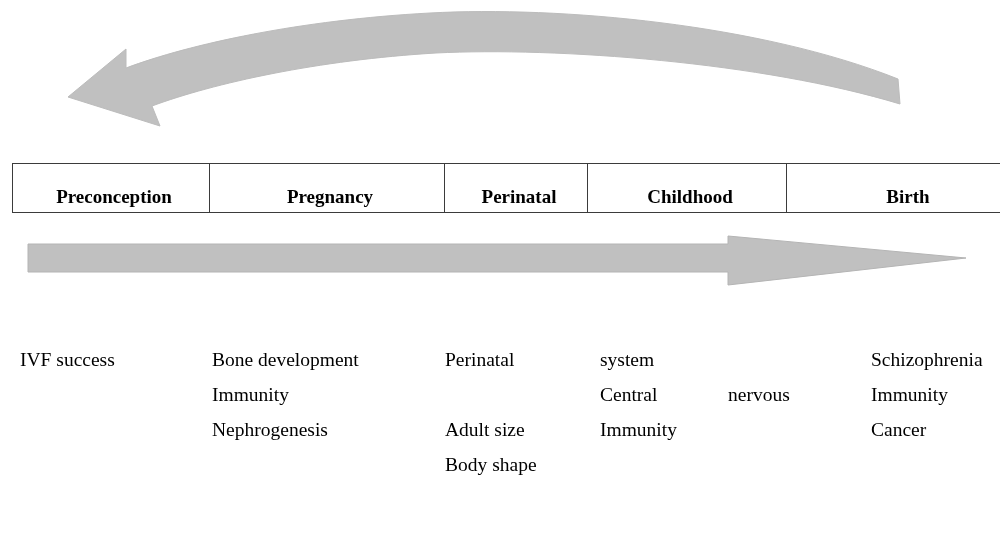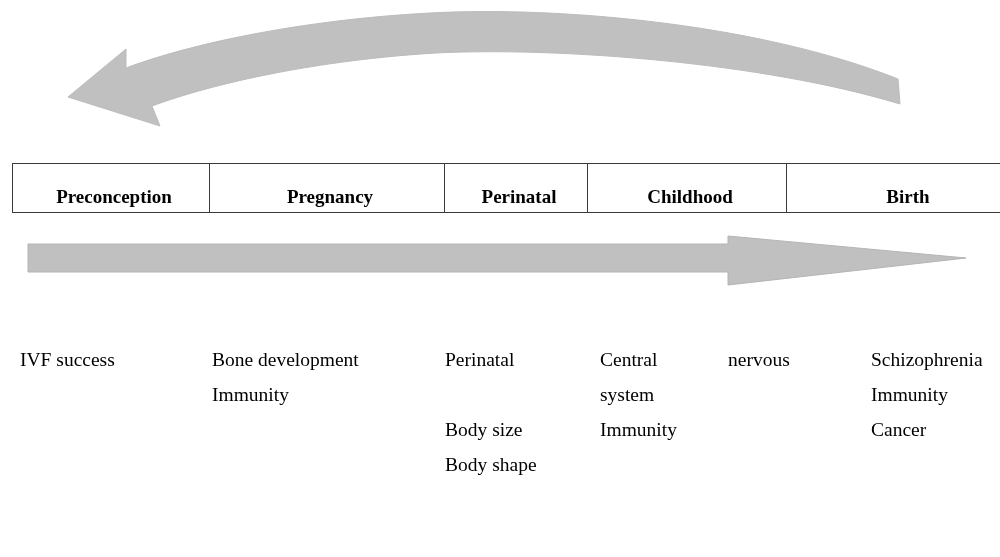--- a/index.html
+++ b/index.html
@@ -138,35 +138,36 @@
 
 <div id="outcomes">
 
   <div class="outcome-col col-preconception">
     <div class="outcome-line">IVF success</div>
   </div>
 
   <div class="outcome-col col-pregnancy">
     <div class="outcome-line">Bone development</div>
     <div class="outcome-line">Immunity</div>
+    <div class="outcome-line">Nephrogenesis</div>
   </div>
 
   <div class="outcome-col col-perinatal">
     <div class="outcome-line">Perinatal</div>
     <div class="outcome-line blank">&nbsp;</div>
-    <div class="outcome-line">Body size</div>
+    <div class="outcome-line">Adult size</div>
     <div class="outcome-line">Body shape</div>
   </div>
 
   <div class="outcome-col col-childhood">
+    <div class="outcome-line">system</div>
     <div class="outcome-line split">
       <span class="w1">Central</span>
       <span class="w2">nervous</span>
     </div>
-    <div class="outcome-line">system</div>
     <div class="outcome-line">Immunity</div>
   </div>
 
   <div class="outcome-col col-adult">
     <div class="outcome-line">Schizophrenia</div>
     <div class="outcome-line">Immunity</div>
     <div class="outcome-line">Cancer</div>
   </div>
 
 </div>

